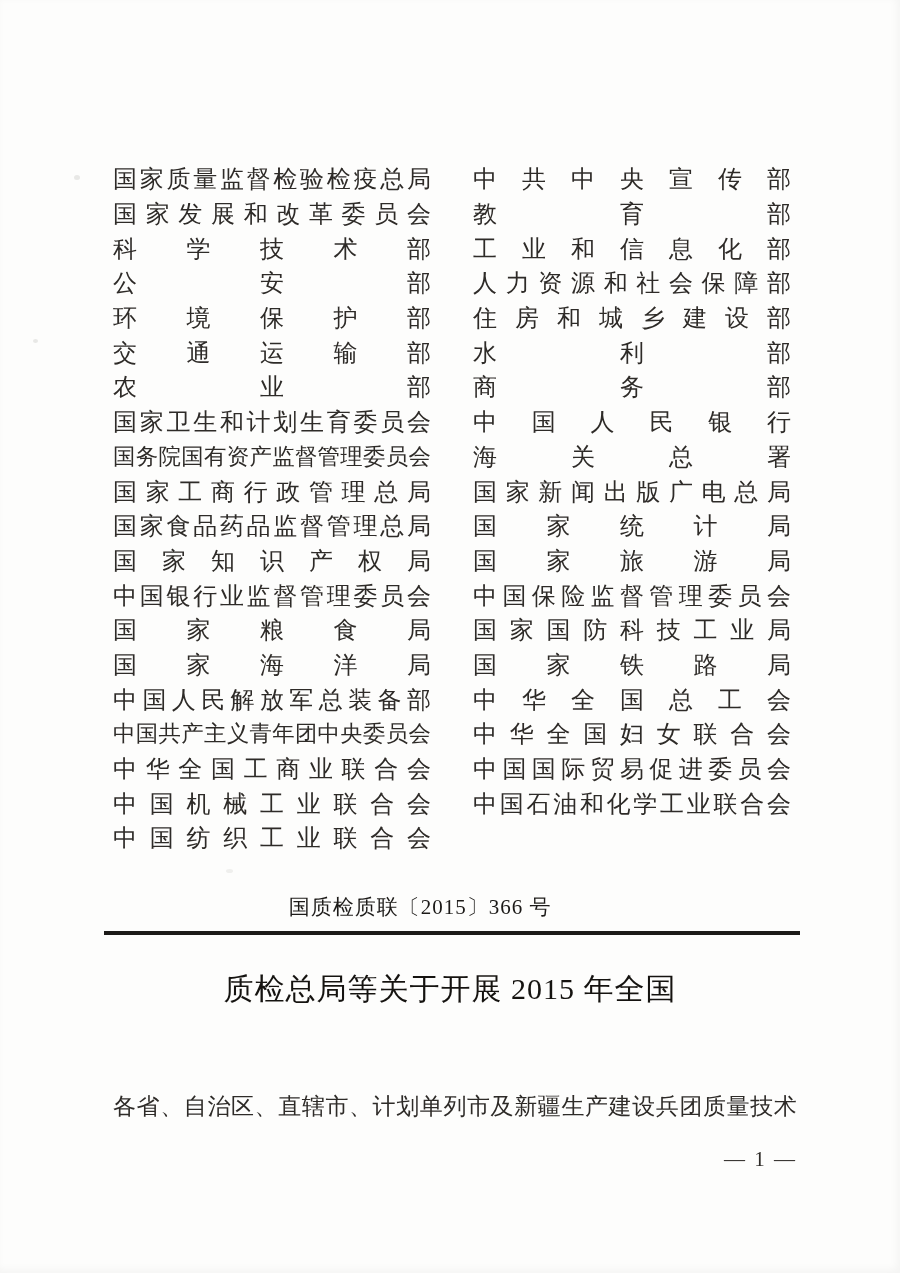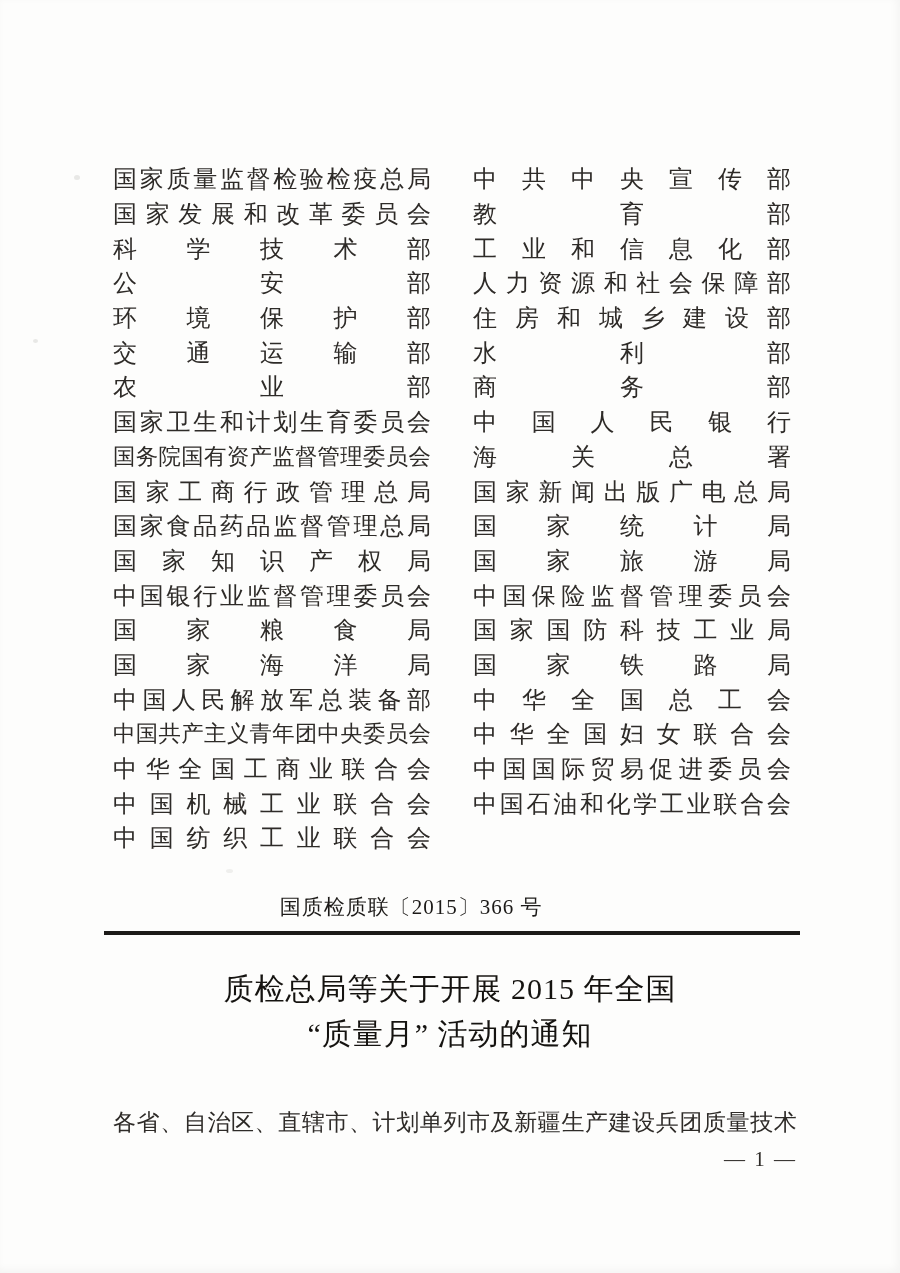--- a/index.html
+++ b/index.html
@@ -49,21 +49,21 @@
     font-size:24px;
     color:var(--ink);
     letter-spacing:0;
     white-space:nowrap;
   }
   .org-item.tight{font-size:22.4px;}
   .org-item span{display:block;line-height:1;}
   .doc-number{
     position:absolute;
     top:893px;
-    left:5px;
+    left:14px;
     width:812px;
     text-align:center;
     font-size:21px;
     color:var(--ink-dark);
     letter-spacing:1px;
   }
   .divider-rule{
     position:absolute;
     top:931px;
     left:104px;
@@ -87,21 +87,20 @@
   .salutation{
     position:absolute;
     top:1091px;
     left:113px;
     width:690px;
     font-size:23px;
     line-height:32px;
     letter-spacing:0.6px;
     color:var(--ink);
     white-space:nowrap;
-    margin-top:16px;
   }
   .page-number{
     position:absolute;
     top:1147px;
     left:0;
     width:797px;
     text-align:right;
     font-size:21px;
     color:var(--ink);
     letter-spacing:2px;
@@ -514,21 +513,20 @@
         </div>
       </div>
   </div>
 
   <div class="doc-number">国质检质联〔2015〕366 号</div>
 
   <div class="divider-rule"></div>
 
   <div class="doc-title">
     <div>质检总局等关于开展 2015 年全国</div>
-    <div>“质量月” 活动的通知</div>
   </div>
 
   <div class="salutation">各省、自治区、直辖市、计划单列市及新疆生产建设兵团质量技术</div>
 
   <div class="page-number">— 1 —</div>
 
   <div class="scan-speck speck-1"></div>
   <div class="scan-speck speck-2"></div>
   <div class="scan-speck speck-3"></div>
 

